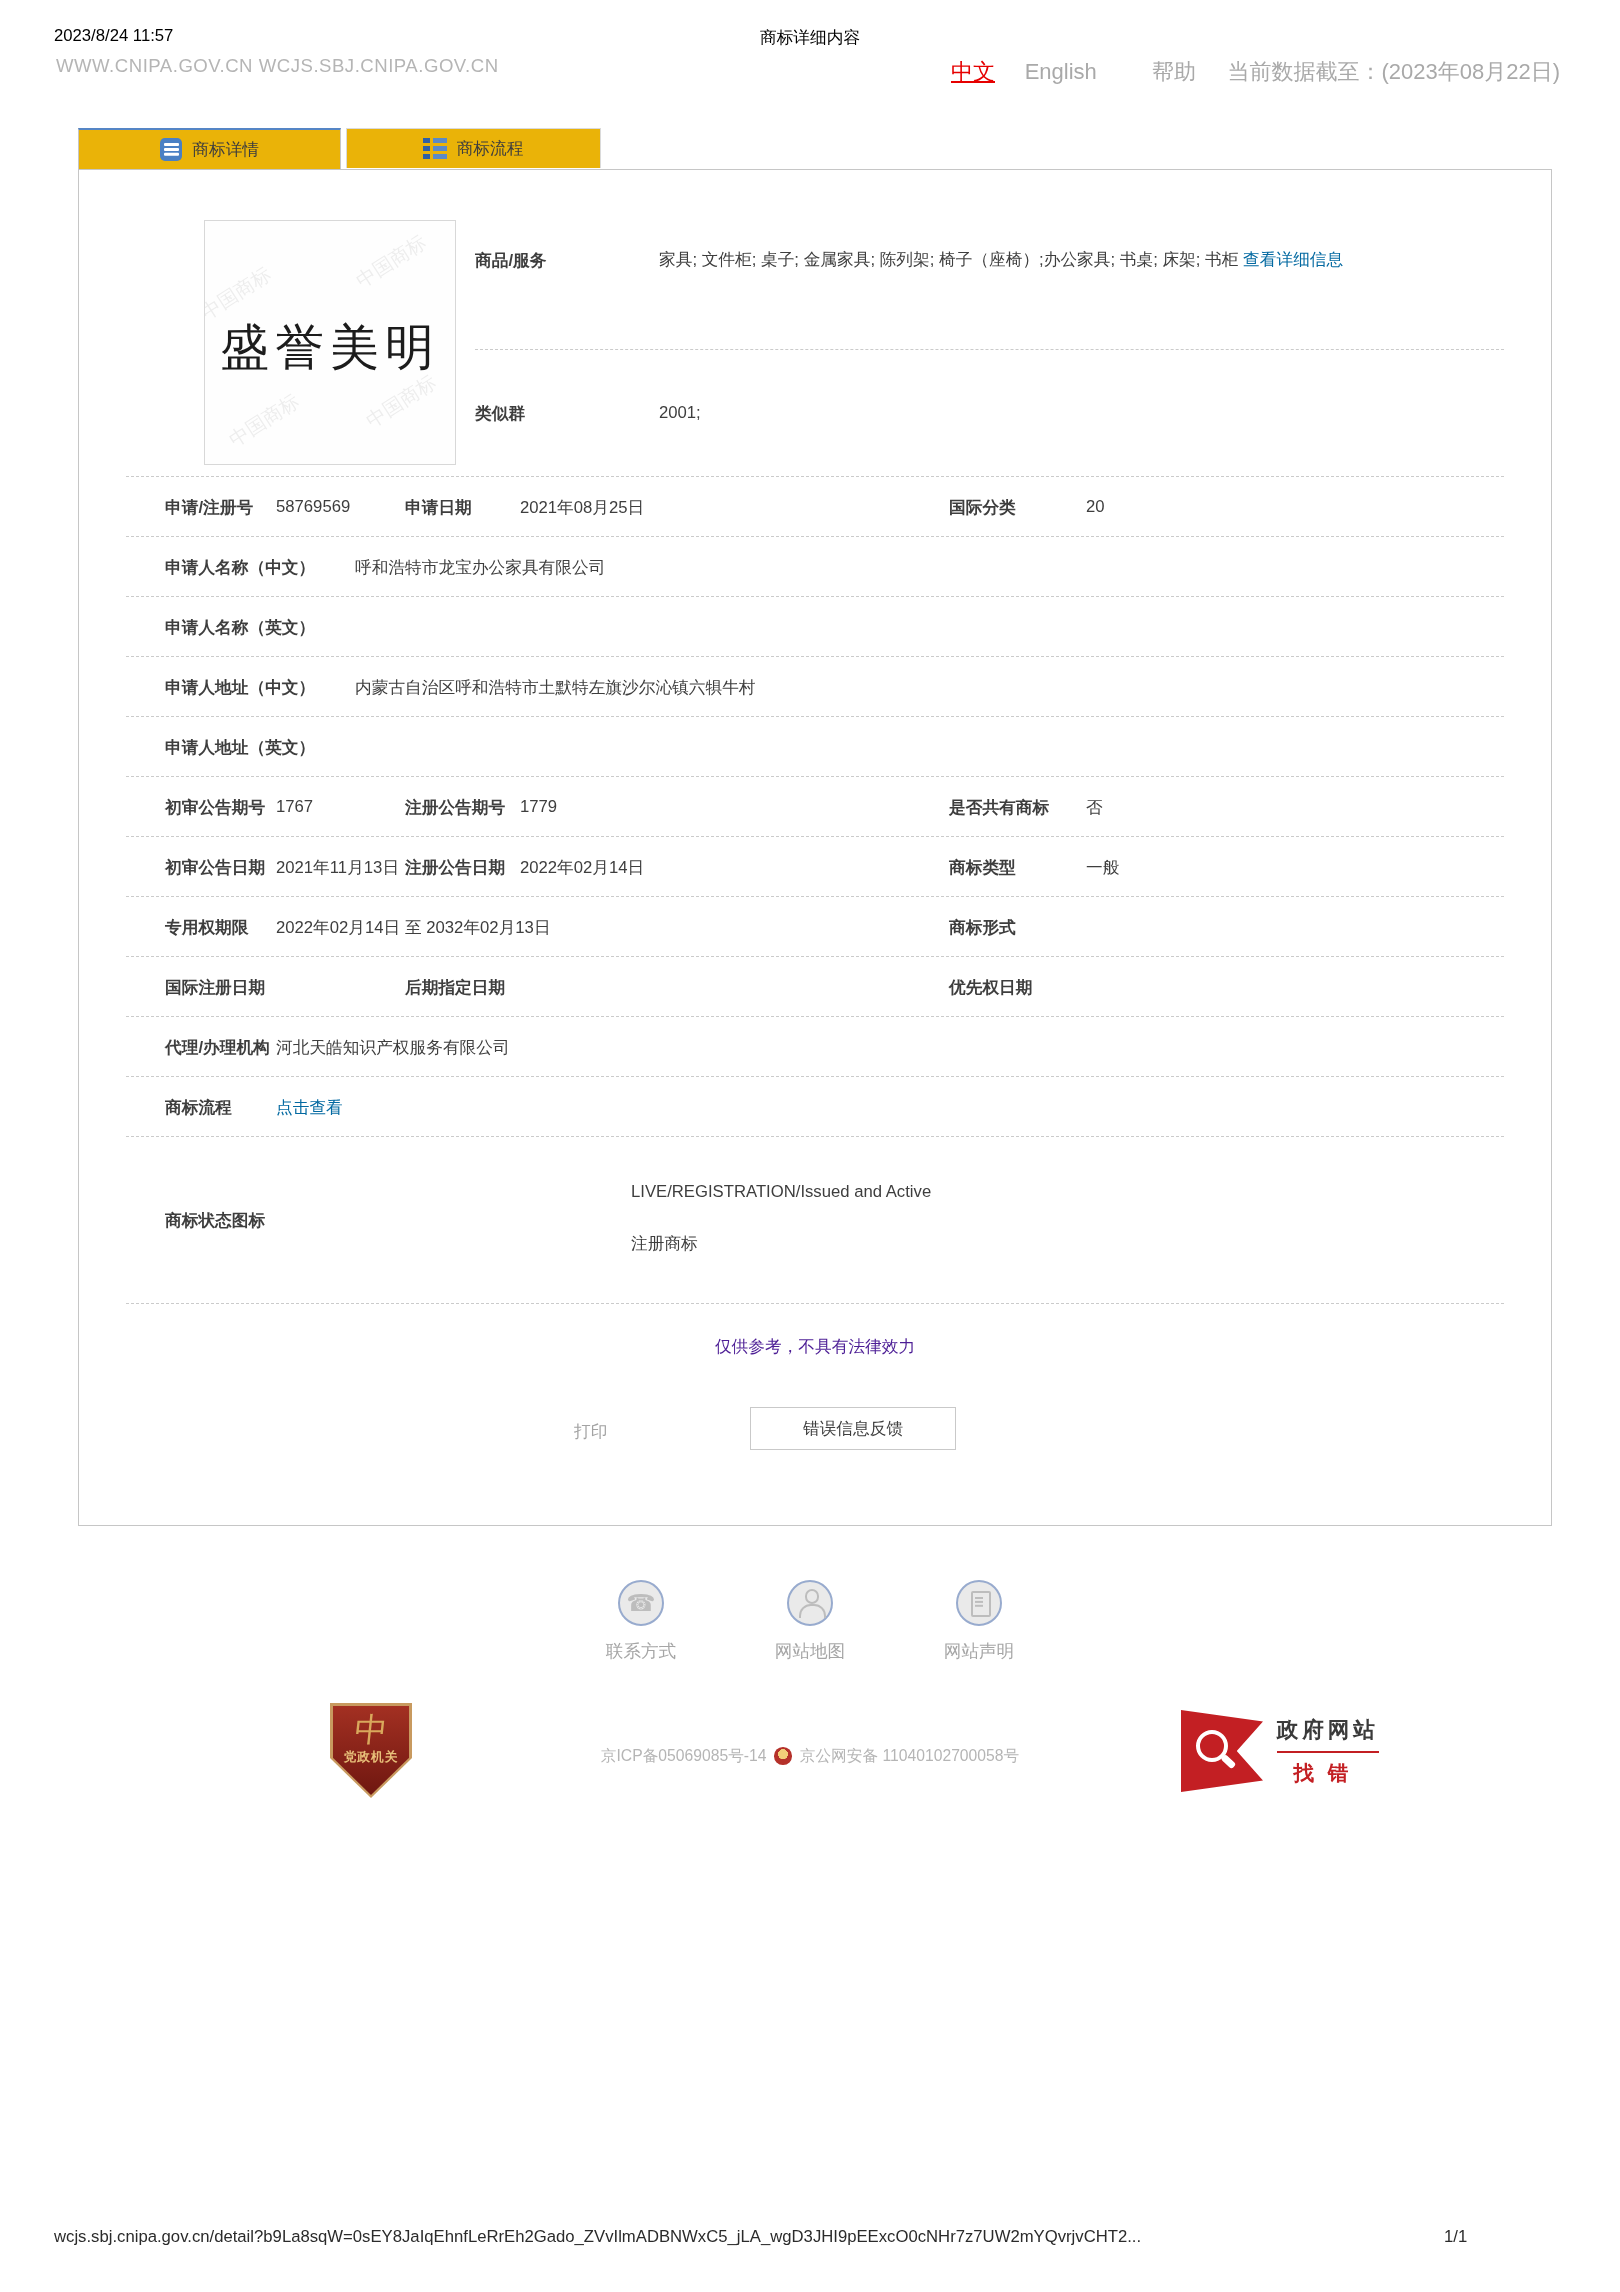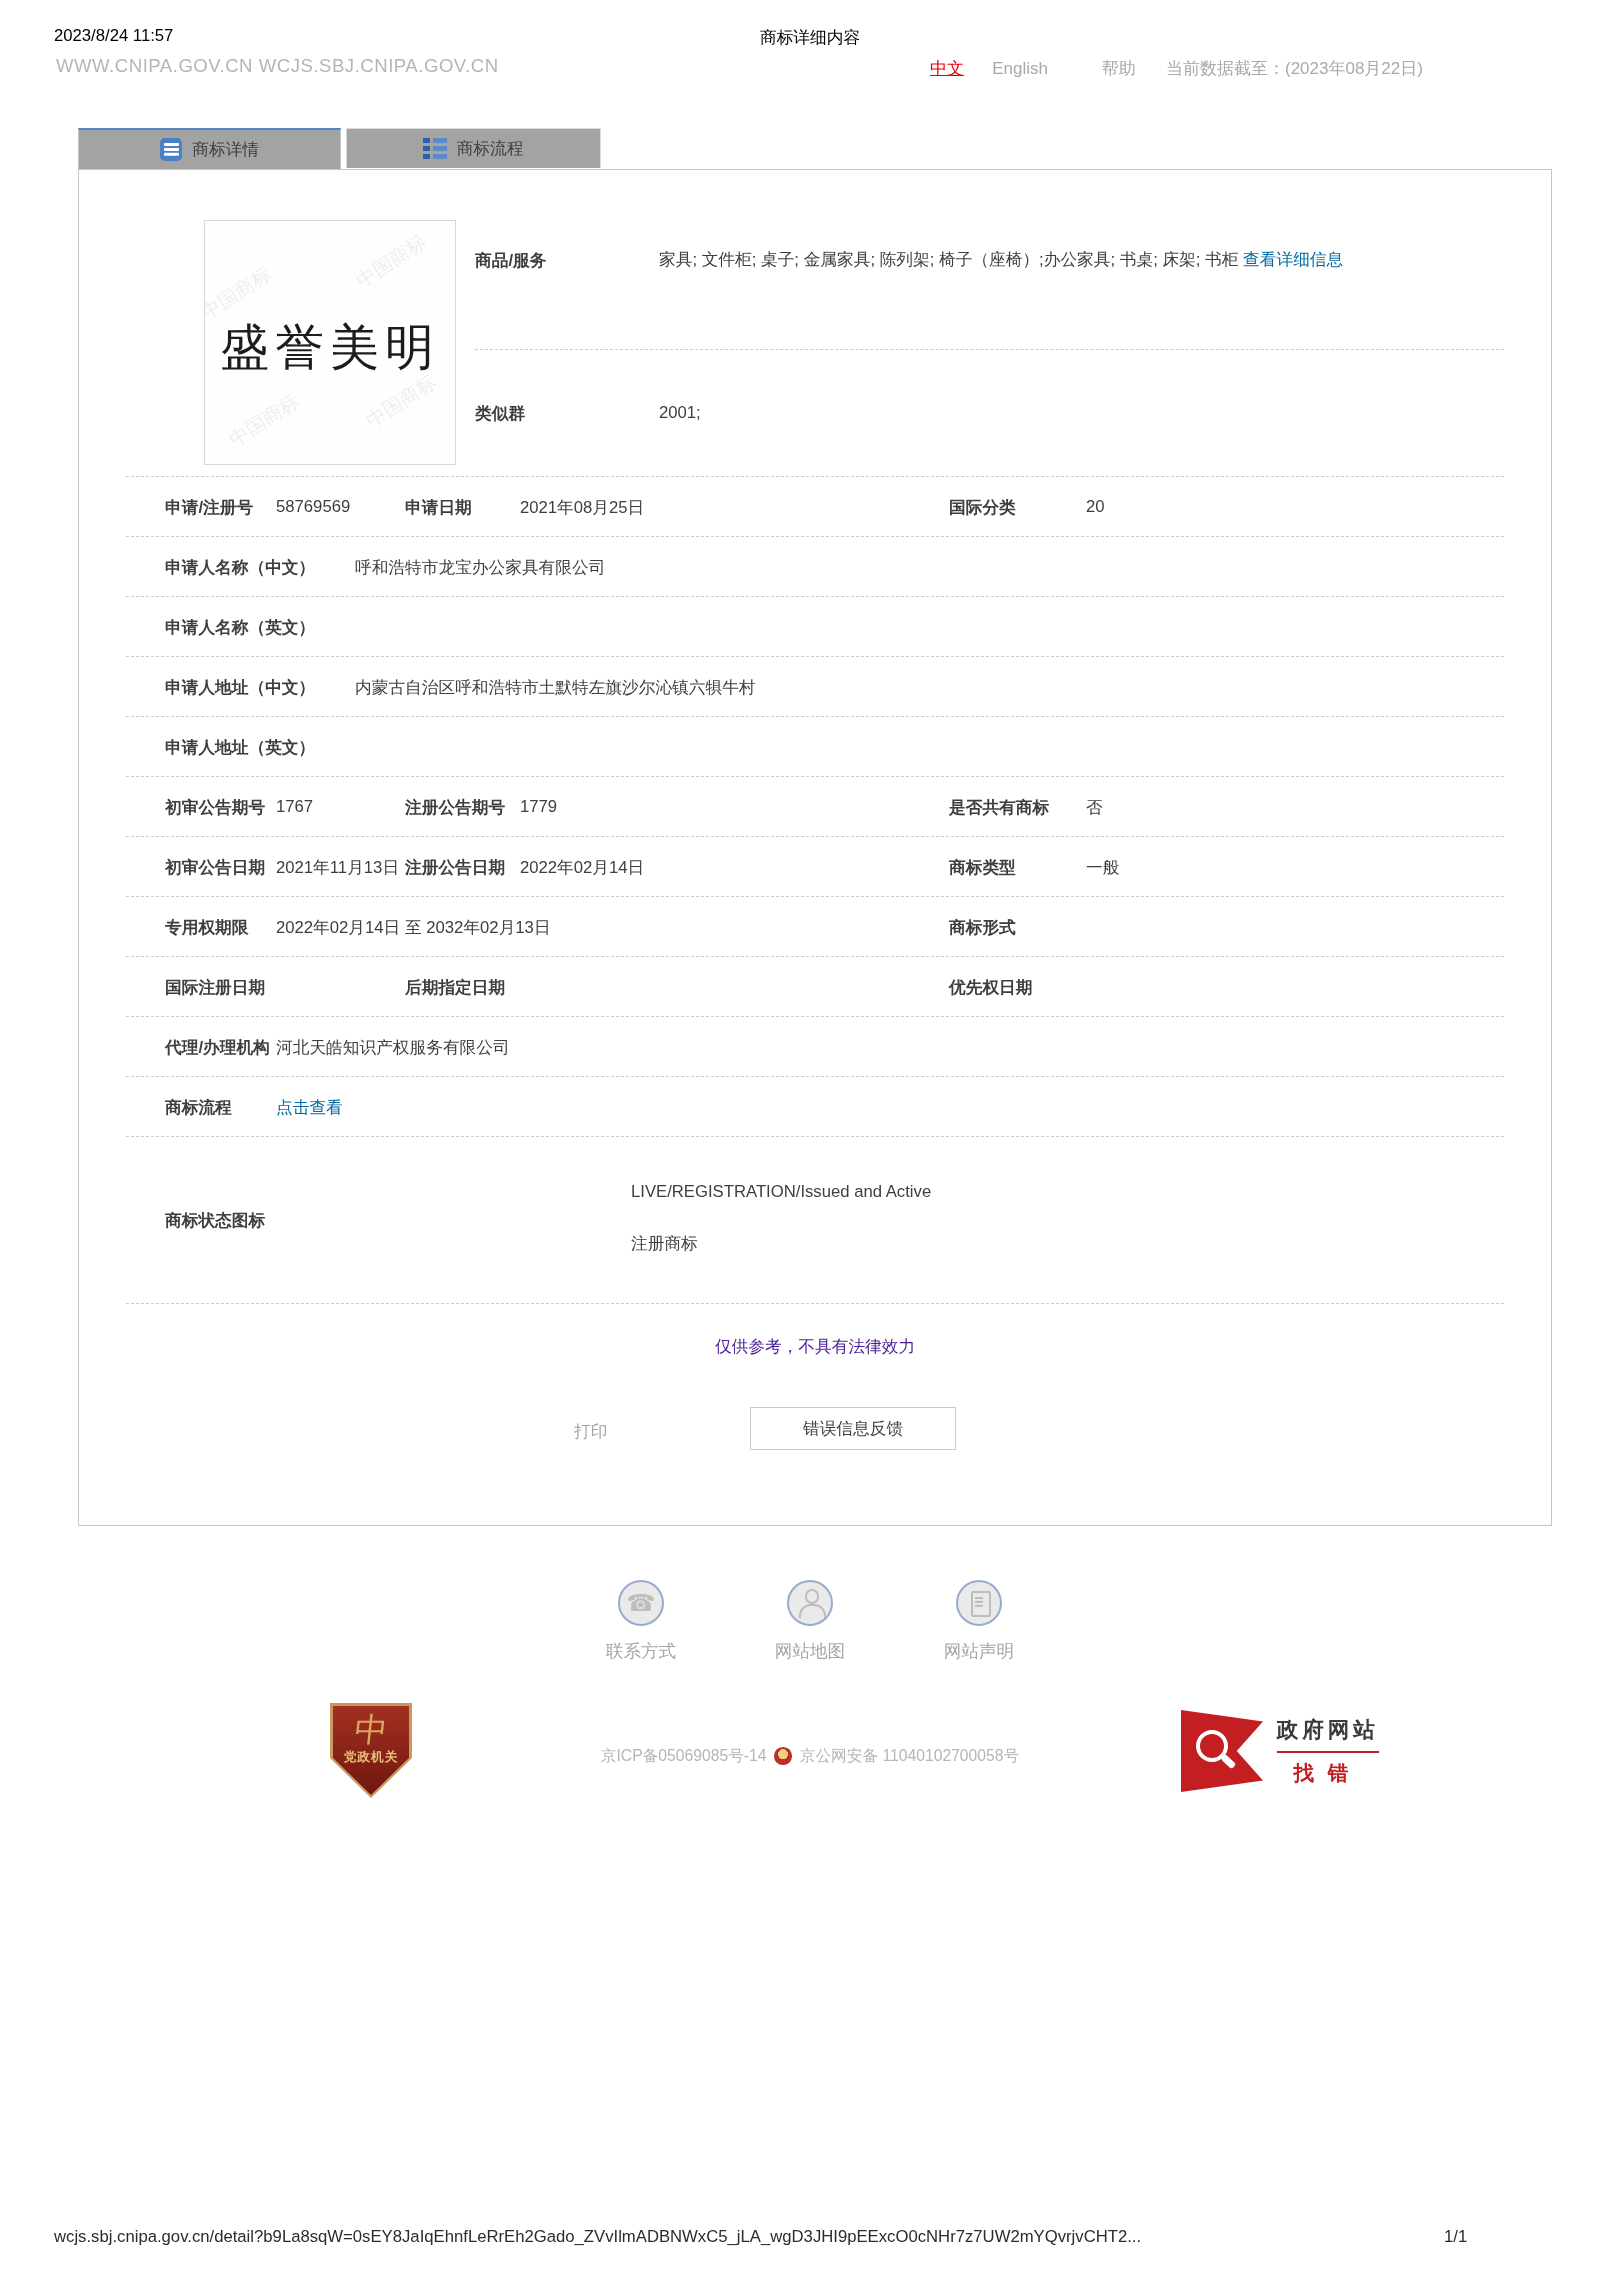--- a/index.html
+++ b/index.html
@@ -3,30 +3,30 @@
 <meta charset="utf-8">
 <style>
   * { box-sizing: border-box; margin: 0; padding: 0; }
   html,body { width:1620px; height:2293px; background:#fff; position:relative;
     font-family:"Liberation Sans","DejaVu Sans",sans-serif; color:#3e3e3e; }
 
   
   .print-date { position:absolute; left:54px; top:25.5px; font-size:16.7px; color:#000; }
   .print-title { position:absolute; left:0; top:25.5px; width:100%; text-align:center; font-size:16.7px; color:#000; }
   .site-url { position:absolute; left:56px; top:55px; font-size:18.6px; color:#b5b5b5; letter-spacing:0.5px; }
-  .header-right { position:absolute; left:930px; top:57px; font-size:17px; white-space:nowrap; }
+  .header-right { position:absolute; left:951px; top:57px; font-size:22px; white-space:nowrap; }
   .header-right > span { display:inline-block; }
   .lang-zh { color:#e60000; text-decoration:underline; cursor:pointer; }
   .lang-en { color:#a9a9a9; margin-left:23.5px; cursor:pointer; }
   .help { color:#a9a9a9; margin-left:49px; cursor:pointer; }
   .cutoff { color:#a9a9a9; margin-left:25.5px; }
 
   
   .tabs { position:absolute; left:78px; top:128px; display:flex; z-index:3; }
-  .tab { display:flex; align-items:center; justify-content:center; gap:9.8px; font-size:16.7px; cursor:pointer; background:#a3a3a3; }
+  .tab { display:flex; align-items:center; justify-content:center; gap:9.8px; font-size:16.7px; cursor:pointer; background:#eab308; }
   .tab-active { width:263px; height:41px; border-top:2.9px solid #5585c5; border-left:1px solid #c6c6c6; border-right:1px solid #c6c6c6; }
   .tab-inactive { width:255px; height:40px; margin-left:4.9px; border:1px solid #dadada; border-bottom:none; }
   .icon-doclist { width:22.5px; height:22.5px; background:#4a80c4; border-radius:4.9px; position:relative; flex:0 0 auto; }
   .icon-doclist::before { content:""; position:absolute; left:3.9px; top:4.9px; width:14.7px; height:2.5px; background:#fff;
      box-shadow:0 4.9px 0 #fff, 0 9.8px 0 #fff; border-radius:1px; }
   .icon-grid { width:23.5px; height:22.5px; position:relative; flex:0 0 auto; }
   .icon-grid::before { content:""; position:absolute; left:0; top:1px; width:6.9px; height:20.6px;
      background:repeating-linear-gradient(to bottom,#2e5fa5 0 4.9px,transparent 4.9px 7.8px); }
   .icon-grid::after { content:""; position:absolute; left:9.8px; top:1px; width:13.7px; height:20.6px;
      background:repeating-linear-gradient(to bottom,#5b8ac6 0 4.9px,transparent 4.9px 7.8px); }

